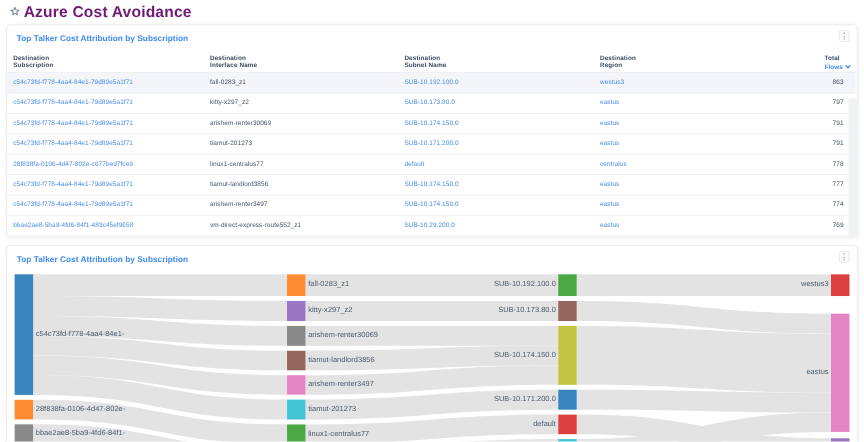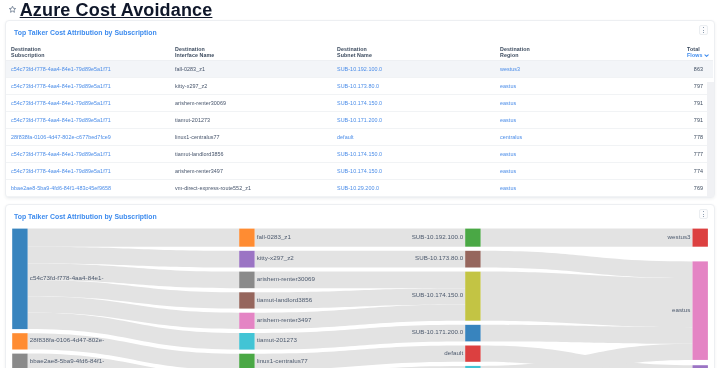--- a/index.html
+++ b/index.html
@@ -9,21 +9,21 @@
     background:#ffffff;
     font-family:"Liberation Sans", sans-serif;
     -webkit-font-smoothing:antialiased;
     color:#2e3b4e;
     will-change:transform;
   }
 
   
   .page-title-row { position:absolute; left:0; top:0; height:19px; display:flex; align-items:center; padding-left:7.5px; }
   .star-icon { width:9px; height:9px; margin-right:3.2px; display:block; flex:0 0 auto; margin-top:-.5px; }
-  .page-title { font-size:18px; font-weight:bold; color:#0f172a; letter-spacing:.15px; line-height:14px;text-decoration:underline; }
+  .page-title { font-size:13px; font-weight:bold; color:#701a75; letter-spacing:.15px; line-height:14px; }
 
   
   .card { position:absolute; left:5px; width:710px; background:#fff;
           border:1px solid #edeff2; border-radius:4px;
           box-shadow:0 1px 3px rgba(40,56,76,.07); }
   #card1 { top:20px; height:178px; }
   #card2 { top:204px; height:210px; }
   .card-title { position:absolute; left:8px; top:6px; color:#3d8bee; font-size:6.9px;
                 font-weight:bold; letter-spacing:.02px; line-height:11px; }
   .kebab { position:absolute; right:5.7px; top:4.2px; width:9.6px; height:9.8px;

